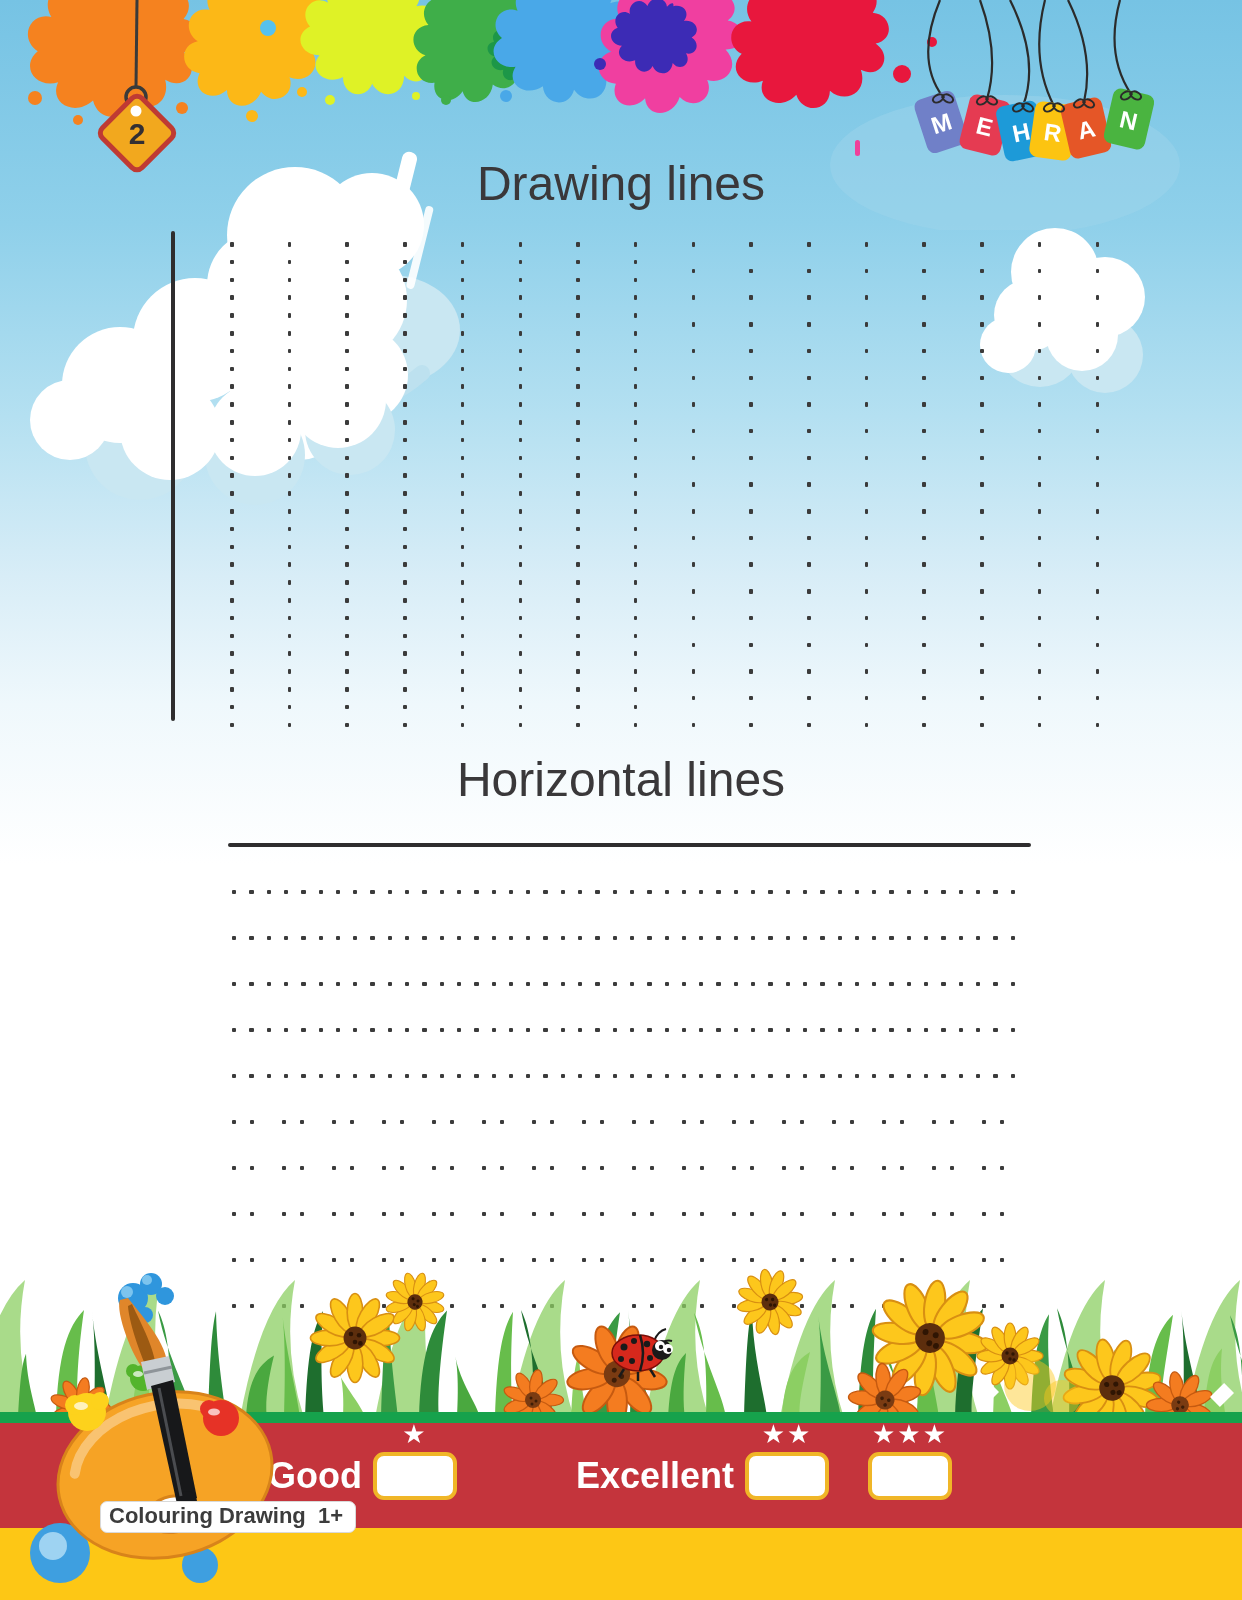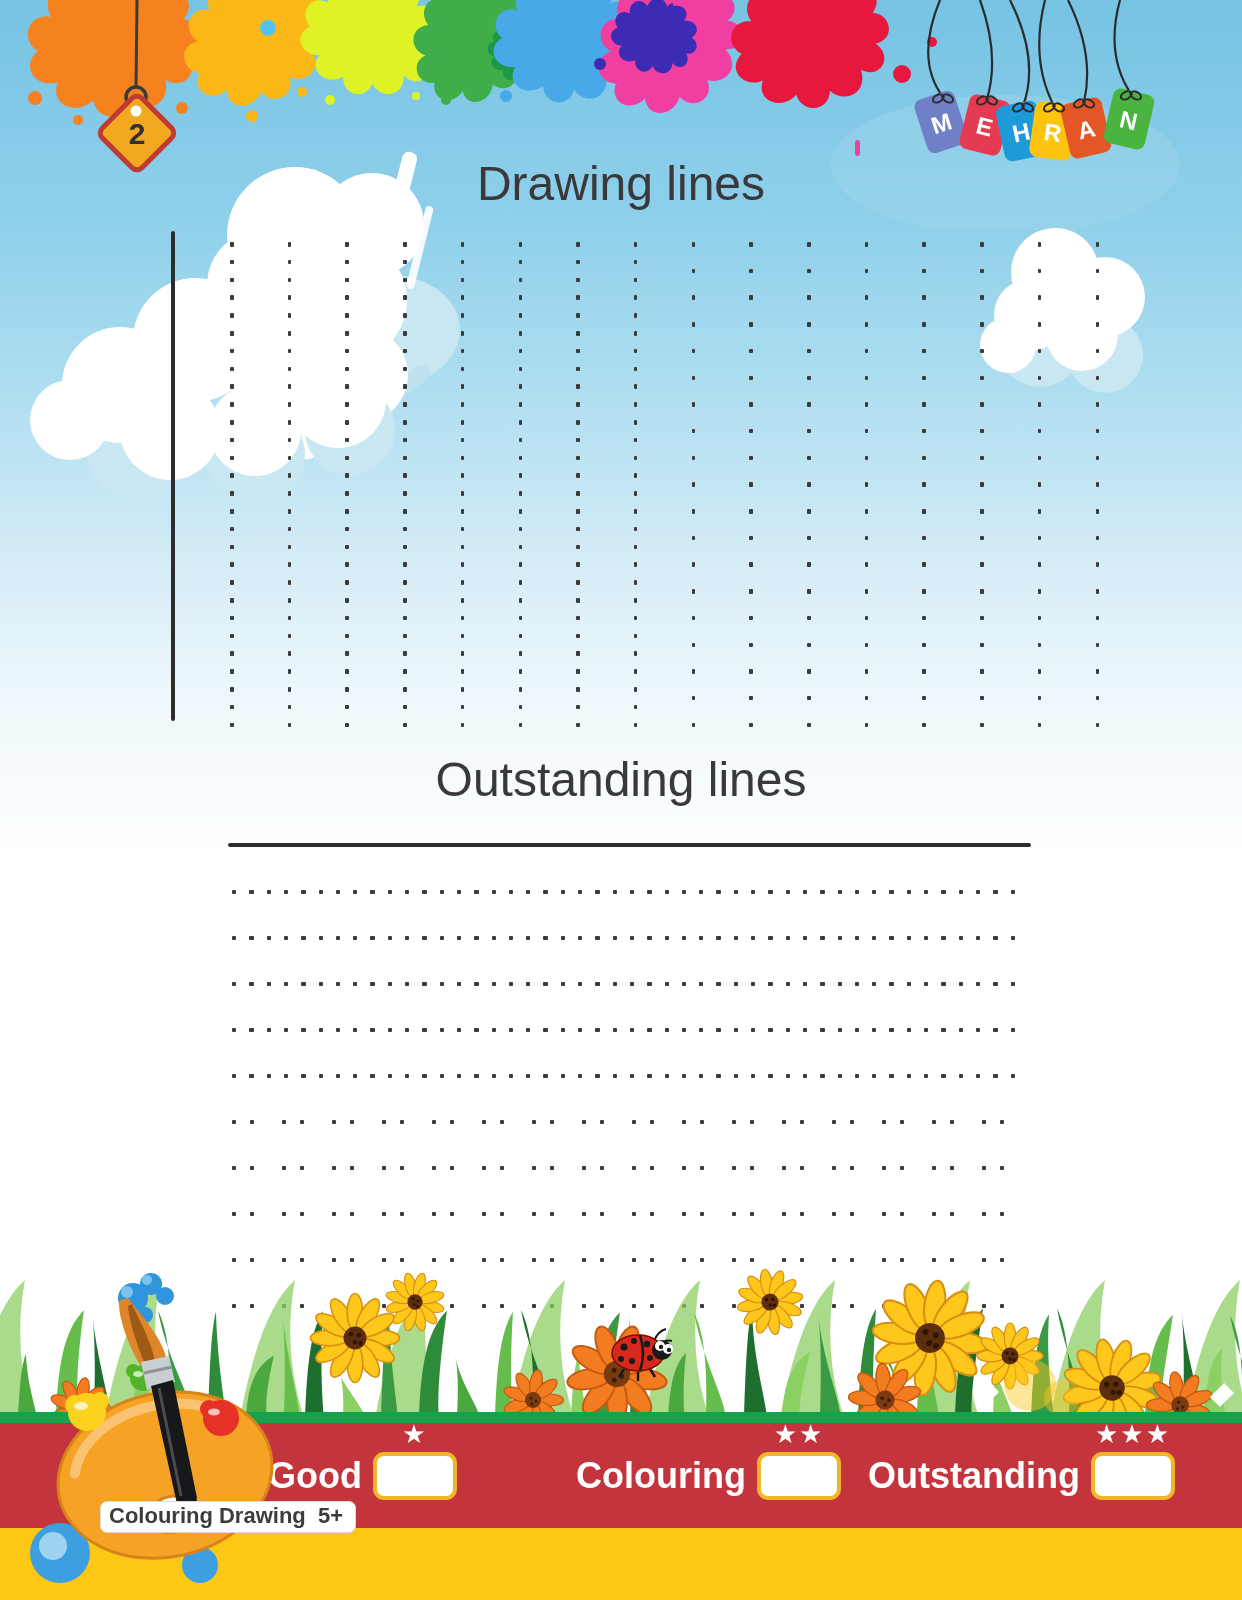--- a/index.html
+++ b/index.html
@@ -558,21 +558,21 @@
       <div class="dot" style="left: 1095.5px; top: 535.7px; width: 3.6px; height: 4.6px;"></div>
       <div class="dot" style="left: 1095.5px; top: 562.4px; width: 3.6px; height: 4.6px;"></div>
       <div class="dot" style="left: 1095.5px; top: 589.1px; width: 3.6px; height: 4.6px;"></div>
       <div class="dot" style="left: 1095.5px; top: 615.8px; width: 3.6px; height: 4.6px;"></div>
       <div class="dot" style="left: 1095.5px; top: 642.5px; width: 3.6px; height: 4.6px;"></div>
       <div class="dot" style="left: 1095.5px; top: 669.2px; width: 3.6px; height: 4.6px;"></div>
       <div class="dot" style="left: 1095.5px; top: 695.9px; width: 3.6px; height: 4.6px;"></div>
       <div class="dot" style="left: 1095.5px; top: 722.6px; width: 3.6px; height: 4.6px;"></div>
     </div>
 
-  <div class="sec-title" id="title-horizontal">Outstanding lines</div>
+  <div class="sec-title" id="title-horizontal">Horizontal lines</div>
   <div class="practice" id="horizontal-practice">
     <div class="solid-line-h"></div>
   <div class="dot" style="left: 232px; top: 890px; width: 4.4px; height: 4px;"></div>
       <div class="dot" style="left: 249.3px; top: 890px; width: 4.4px; height: 4px;"></div>
       <div class="dot" style="left: 266.6px; top: 890px; width: 4.4px; height: 4px;"></div>
       <div class="dot" style="left: 283.9px; top: 890px; width: 4.4px; height: 4px;"></div>
       <div class="dot" style="left: 301.2px; top: 890px; width: 4.4px; height: 4px;"></div>
       <div class="dot" style="left: 318.5px; top: 890px; width: 4.4px; height: 4px;"></div>
       <div class="dot" style="left: 335.8px; top: 890px; width: 4.4px; height: 4px;"></div>
       <div class="dot" style="left: 353.1px; top: 890px; width: 4.4px; height: 4px;"></div>
@@ -1099,28 +1099,27 @@
   <div class="strip-yellow"></div>
 
   <div class="rating" id="rating-0">
     <span class="rating-label">Good</span>
     <span class="box-wrap">
       <span class="stars">★</span>
       <div class="score-box"></div>
     </span>
   </div>
   <div class="rating" id="rating-1">
-    <span class="rating-label">Colouring</span>
+    <span class="rating-label">Excellent</span>
     <span class="box-wrap">
       <span class="stars">★★</span>
       <div class="score-box"></div>
     </span>
   </div>
   <div class="rating" id="rating-2">
-    <span class="rating-label">Outstanding</span>
     <span class="box-wrap">
       <span class="stars">★★★</span>
       <div class="score-box"></div>
     </span>
   </div>
 
   <svg class="palette-svg" width="280" height="325" viewBox="0 0 280 325">
     <g fill="#3e9fe0">
       <circle cx="78" cy="165" r="11"></circle>
       <circle cx="68" cy="196" r="13"></circle>
@@ -1161,15 +1160,15 @@
       <path d="M95,30 C90,42 108,88 118,98 L142,92 C140,70 112,40 103,28 Z" fill="#e0862a"></path>
       <path d="M103,36 C104,52 114,80 120,94 L130,91 C126,70 112,46 107,34 Z" fill="#9c5a12"></path>
       <polygon points="116,92 144,86 150,112 122,120" fill="#c9ced2"></polygon>
       <line x1="119" y1="103" x2="147" y2="97" stroke="#8e9499" stroke-width="3"></line>
       <polygon points="126,116 148,110 172,228 152,234" fill="#17181a"></polygon>
       <circle cx="162" cy="231" r="10" fill="#17181a"></circle>
       <line x1="134" y1="118" x2="156" y2="226" stroke="#4a4c50" stroke-width="3"></line>
     </g>
   </svg>
 
-  <div class="series-label">Colouring Drawing  5+</div>
+  <div class="series-label">Colouring Drawing  1+</div>
 
 </div>
 
 </body></html>

